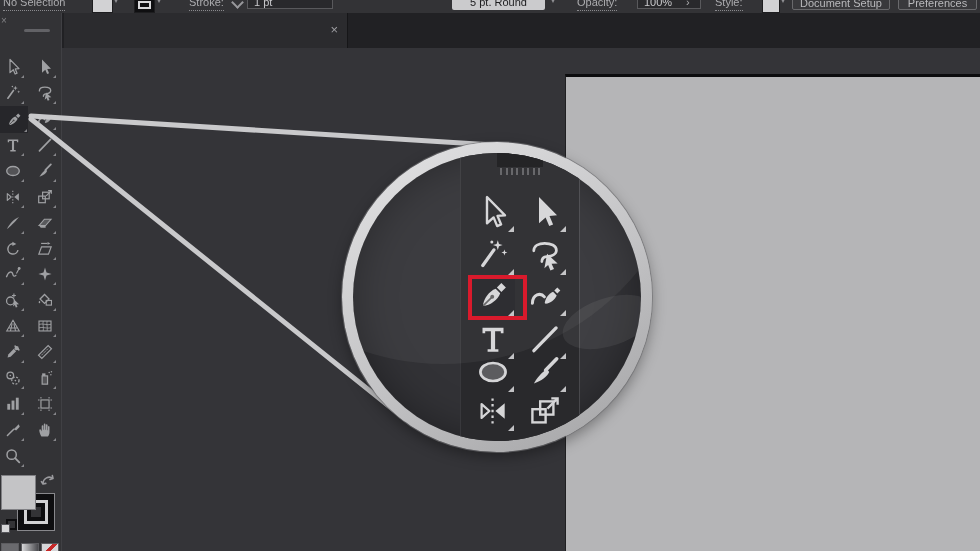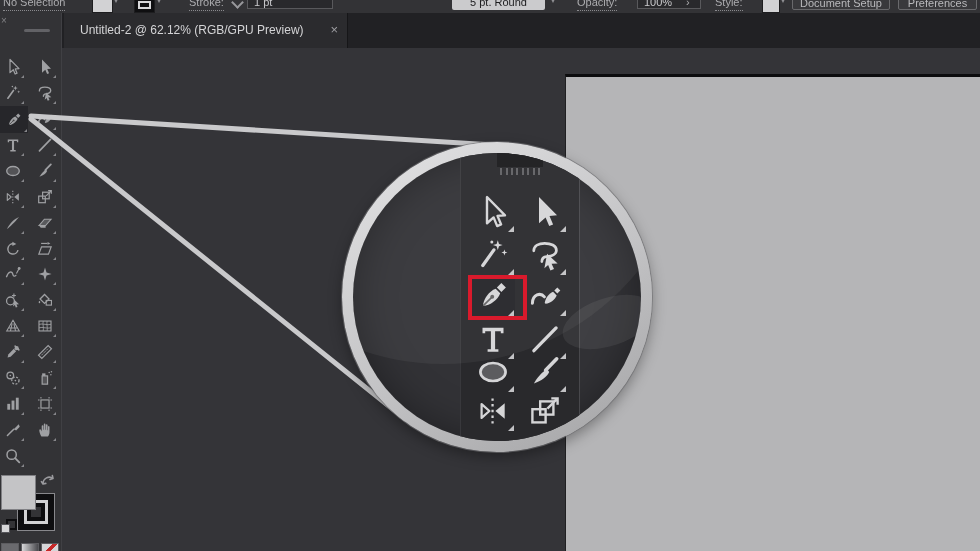--- a/index.html
+++ b/index.html
@@ -96,21 +96,20 @@
     <span class="cb-label" style="left:686px">›</span>
     <span class="cb-label dotted" style="left:715px">Style:</span>
     <span class="cb-swatch" style="left:762px;width:16px"></span>
     <span class="cb-caret" style="left:781px">▾</span>
     <span class="cb-btn outline" style="left:792px;width:98px">Document Setup</span>
     <span class="cb-btn outline" style="left:898px;width:79px">Preferences</span>
   </div>
 
   <div class="tabbar">
     <div class="tab">
-      <span class="title">Untitled-2 @ 62.12% (RGB/GPU Preview)</span>
       <span class="tabclose">×</span>
     </div>
   </div>
 
   <div class="toolbar">
     <span class="tb-close">×</span>
     <div class="tb-grip"></div>
     <div id="tool-grid">
         <div class="tcell" style="left: 1px; top: 42px;">
           <svg width="18" height="18" viewBox="0 0 24 24">

